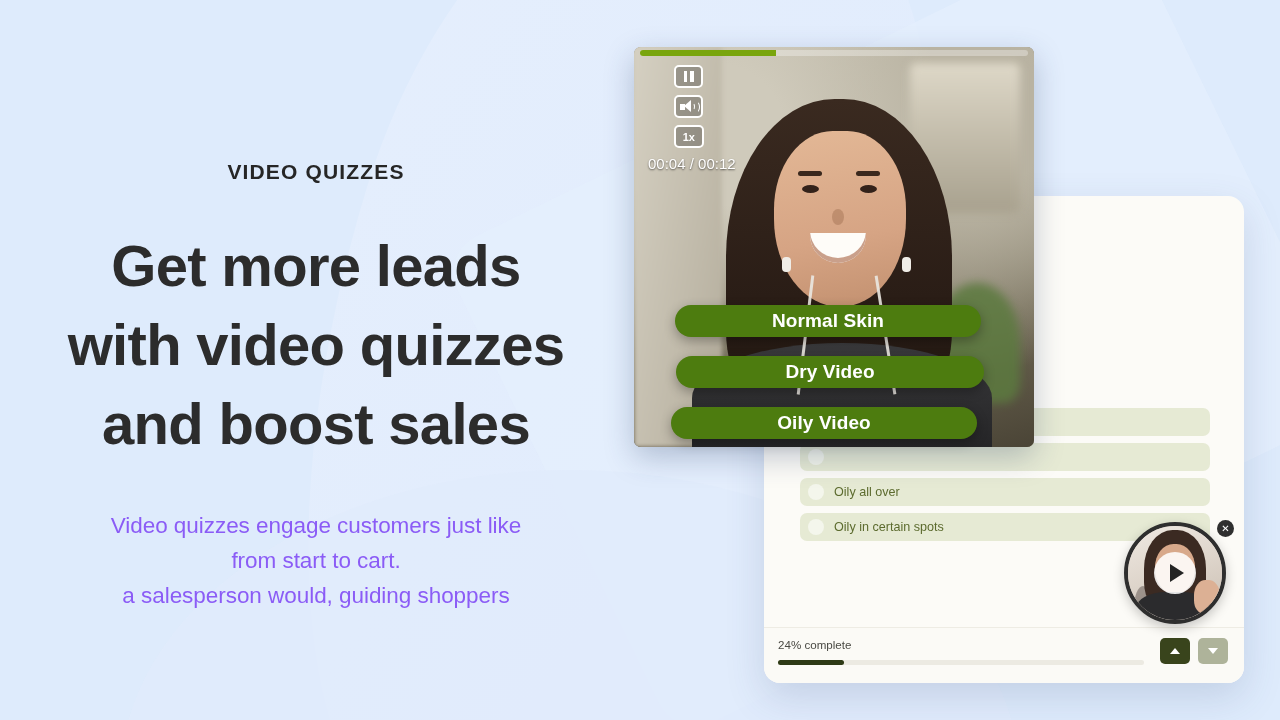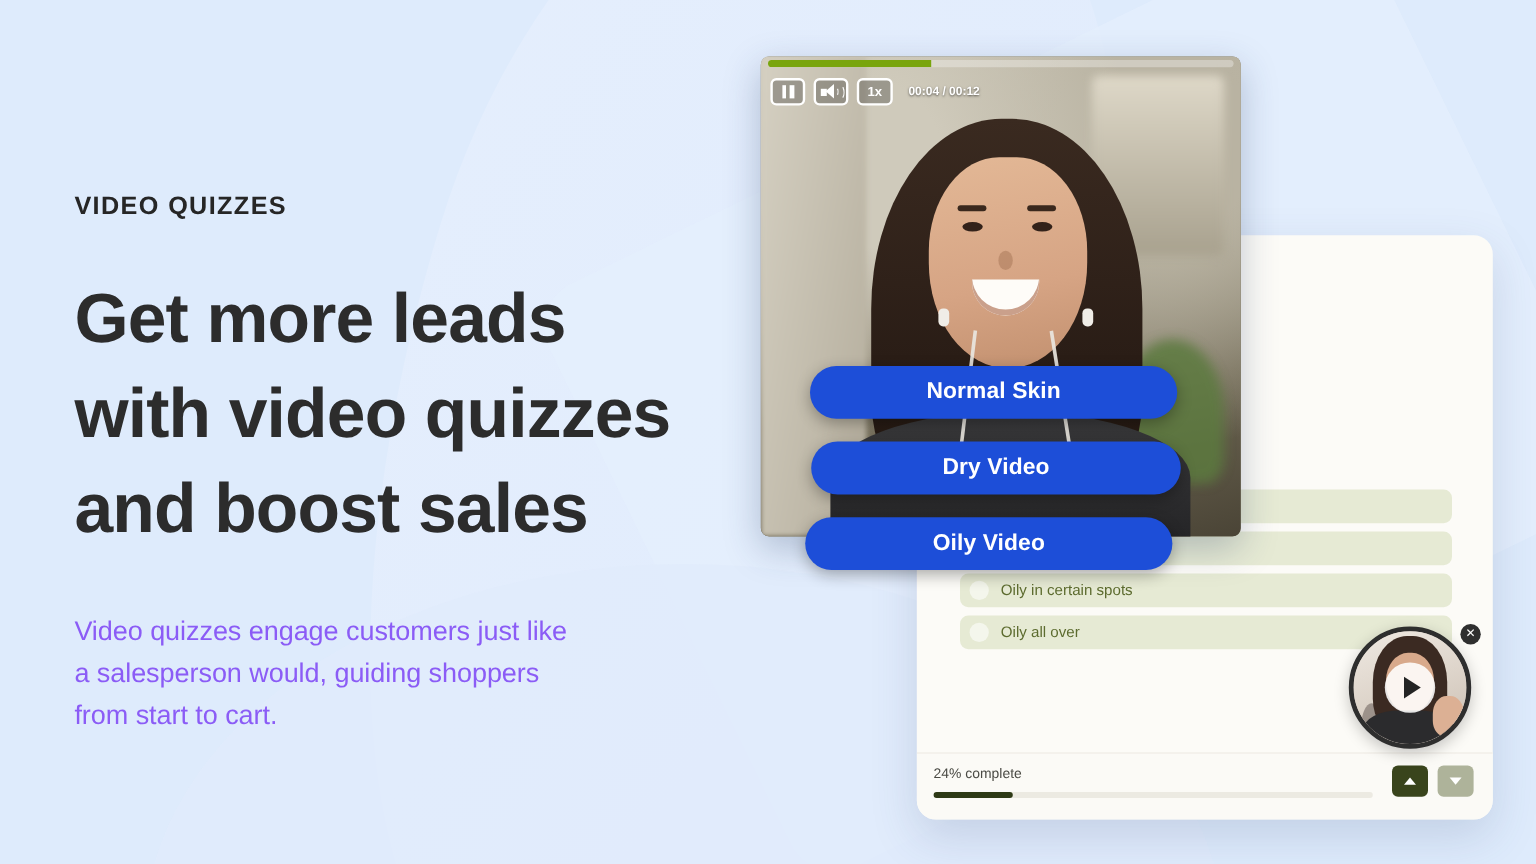--- a/index.html
+++ b/index.html
@@ -34,22 +34,23 @@
   .wm-c {
     left: 120px; top: 470px;
     width: 900px; height: 620px;
     border-radius: 50%;
     background: #e1ebfc;
   }
 
   
   #left-col {
     position: absolute;
-    left: 62px; top: 160px;
+    left: 46px; top: 160px;
     width: 540px;
+    text-align: center;
   }
   #eyebrow {
     font-size: 21px;
     font-weight: bold;
     letter-spacing: .055em;
     color: #262626;
     line-height: 1.1;
   }
   #headline {
     margin-top: 44px;
@@ -312,20 +313,21 @@
     z-index: 4;
   }
   #video-progress-fill { height: 100%; width: 35%; background: #79a50d; }
 
   
   #video-controls {
     position: absolute;
     left: 8px; top: 18px;
     display: flex; align-items: center; gap: 7px;
     z-index: 5;
+    flex-direction: column;
   }
   .ctl {
     width: 29px; height: 23px;
     border: 2px solid #ffffff;
     border-radius: 5px;
     background: rgba(35,35,35,.30);
     display: flex; align-items: center; justify-content: center;
   }
   .icon-pause { display: flex; gap: 3px; }
   .icon-pause i { display: block; width: 3.5px; height: 11px; background: #fff; }
@@ -350,38 +352,38 @@
     border-radius: 50%;
   }
   .icon-speaker .wv1 { left: 10px; top: 3px; width: 5px; height: 7px; }
   .icon-speaker .wv2 { left: 12px; top: 0.5px; width: 8px; height: 12px; }
   .ctl-speed {
     width: 30px; height: 23px;
     font-size: 11px; font-weight: bold; color: #fff;
   }
   #video-time {
     margin-left: 6px;
-    font-size: 10px;
-    font-weight: bold;
+    font-size: 15px;
+    font-weight: normal;
     color: #ffffff;
     text-shadow: 0 1px 2px rgba(0,0,0,.6);
   }
 
   
   #answer-buttons {
     position: absolute;
     left: 0; top: 258px;
     width: 400px;
     z-index: 6;
   }
   .answer-btn {
     display: flex; align-items: center; justify-content: center;
-    height: 44px;
+    height: 32px;
     margin: 0 auto 19px auto;
-    background: #1d4ed8;
+    background: #4d7c0f;
     color: #ffffff;
     font-size: 19px;
     font-weight: bold;
     border-radius: 26px;
     box-shadow: 0 4px 12px rgba(0,0,0,.3);
     letter-spacing: .1px;
   }
   .answer-btn.w1 { width: 306px; margin-left: 41px; }
   .answer-btn.w2 { width: 308px; margin-left: 42px; }
   .answer-btn.w3 { width: 306px; margin-left: 37px; }
@@ -397,22 +399,22 @@
 
 <div id="left-col">
   <div id="eyebrow">VIDEO QUIZZES</div>
   <h1 id="headline">
     <span class="ln">Get more leads</span>
     <span class="ln">with video quizzes</span>
     <span class="ln">and boost sales</span>
   </h1>
   <p id="subcopy">
     <span class="ln">Video quizzes engage customers just like</span>
+    <span class="ln">from start to cart.</span>
     <span class="ln">a salesperson would, guiding shoppers</span>
-    <span class="ln">from start to cart.</span>
   </p>
 </div>
 
 <div id="quiz-card">
   <div id="quiz-body">
     <div id="question-title">n an average day?</div>
     <div id="question-desc">
       <span class="ln">wash your face and wait for 2</span>
       <span class="ln">s. How does your face feel?</span>
     </div>
@@ -420,25 +422,25 @@
       <div class="option-row">
         <span class="option-radio"></span>
         <span class="option-label"></span>
       </div>
       <div class="option-row">
         <span class="option-radio"></span>
         <span class="option-label"></span>
       </div>
       <div class="option-row">
         <span class="option-radio"></span>
-        <span class="option-label">Oily in certain spots</span>
+        <span class="option-label">Oily all over</span>
       </div>
       <div class="option-row">
         <span class="option-radio"></span>
-        <span class="option-label">Oily all over</span>
+        <span class="option-label">Oily in certain spots</span>
       </div>
     </div>
   </div>
 
   <div id="quiz-footer">
     <div id="progress-label">24% complete</div>
     <div id="progress-track">
       <div id="progress-fill" style="width: 18%;"></div>
     </div>
     <div id="nav-buttons">

